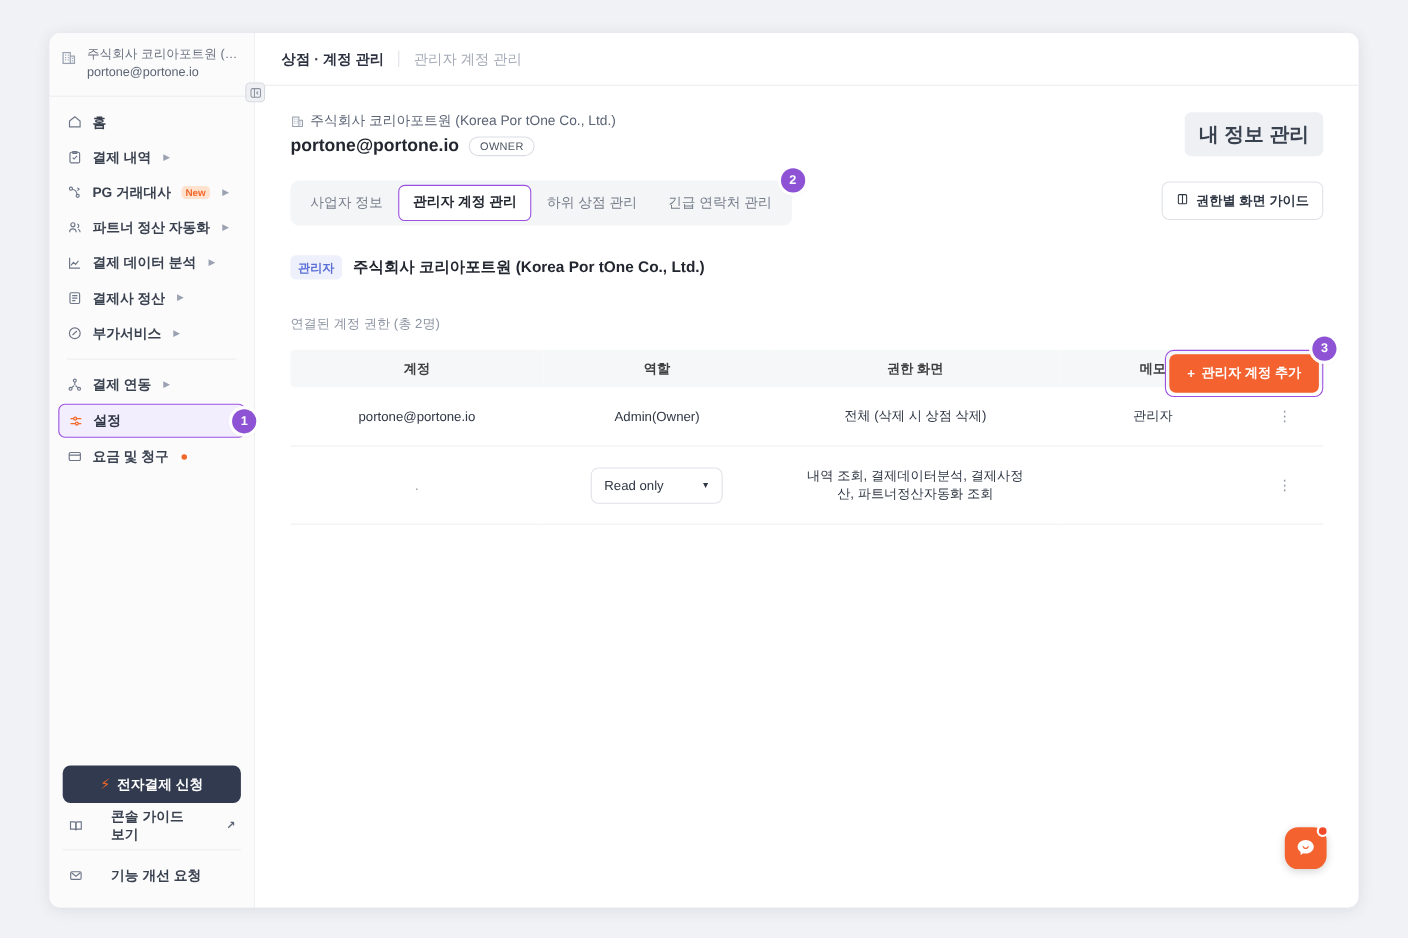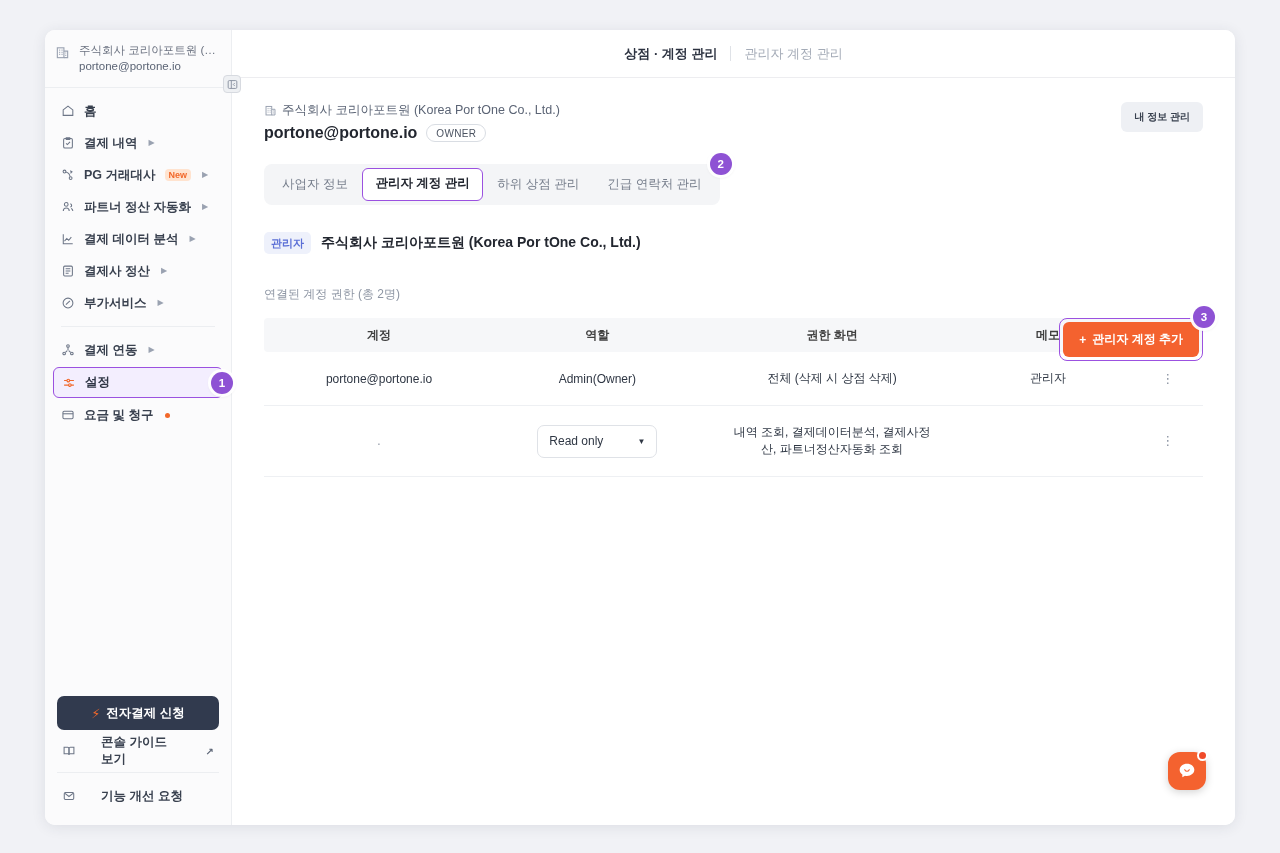--- a/index.html
+++ b/index.html
@@ -141,42 +141,41 @@
     flex-direction: column;
     min-width: 0;
   }
   .topbar {
     height: 48px;
     border-bottom: 1px solid #ededf0;
     display: flex; align-items: center;
     padding: 0 24px;
     gap: 13px;
     flex: 0 0 48px;
-    justify-content: center;
   }
   .crumb-main { font-size: 13px; font-weight: bold; color: #2c3240; }
   .crumb-div { width: 1px; height: 15px; background: #dfe2e7; }
   .crumb-sub { font-size: 13px; color: #a4abb7; }
 
   .content { padding: 24px 32px 0 32px; position: relative; flex: 1 1 auto; }
 
   .acct-line { display: flex; align-items: center; gap: 5px; }
   .acct-line .bico { color: #9aa2b1; display:flex; }
   .acct-name { font-size: 12.5px; color: #5b6475; }
   .acct-email-row { display: flex; align-items: center; gap: 9px; margin-top: 5px; }
   .acct-email { font-size: 16px; font-weight: bold; color: #22262f; }
   .owner-chip {
     border: 1px solid #d9dde3; border-radius: 12px;
     font-size: 10px; color: #4b5361;
     padding: 3px 9px 2px 9px; letter-spacing: .3px;
   }
   .btn-myinfo {
     position: absolute; right: 32px; top: 24px;
     background: #eef0f4; border-radius: 6px;
-    font-size: 10px; color: #39414f; font-weight: bold;
+    font-size: 18px; color: #39414f; font-weight: bold;
     padding: 8px 13px;
   }
   .btn-guide {
     position: absolute; right: 32px; top: 87px;
     background: #fff; border: 1px solid #dfe2e7; border-radius: 7px;
     font-size: 12px; color: #2f3744; font-weight: bold;
     padding: 8px 12px;
     display: flex; align-items: center; gap: 6px;
   }
 
@@ -483,20 +482,29 @@
         <span class="acct-name">주식회사 코리아포트원 (Korea Por tOne Co., Ltd.)</span>
       </div>
 
       <div class="acct-email-row">
         <span class="acct-email">portone@portone.io</span>
         <span class="owner-chip">OWNER</span>
       </div>
 
       <div class="btn-myinfo">내 정보 관리</div>
 
+      <div class="btn-guide">
+        <span>
+          <svg width="12" height="12" viewBox="0 0 16 16" fill="none" stroke="currentColor" stroke-width="1.3">
+              <rect x="3" y="2.6" width="10" height="11" rx="1.3"></rect>
+              <path d="M8 2.6v11"></path>
+            </svg>
+        </span>
+        <span>권한별 화면 가이드</span>
+      </div>
 
       <div class="tabs">
         <div class="tab">사업자 정보</div>
         <div class="tab active">
           <span>관리자 계정 관리</span>
           <span class="step-badge" id="badge2">2</span>
         </div>
         <div class="tab">하위 상점 관리</div>
         <div class="tab">긴급 연락처 관리</div>
       </div>

